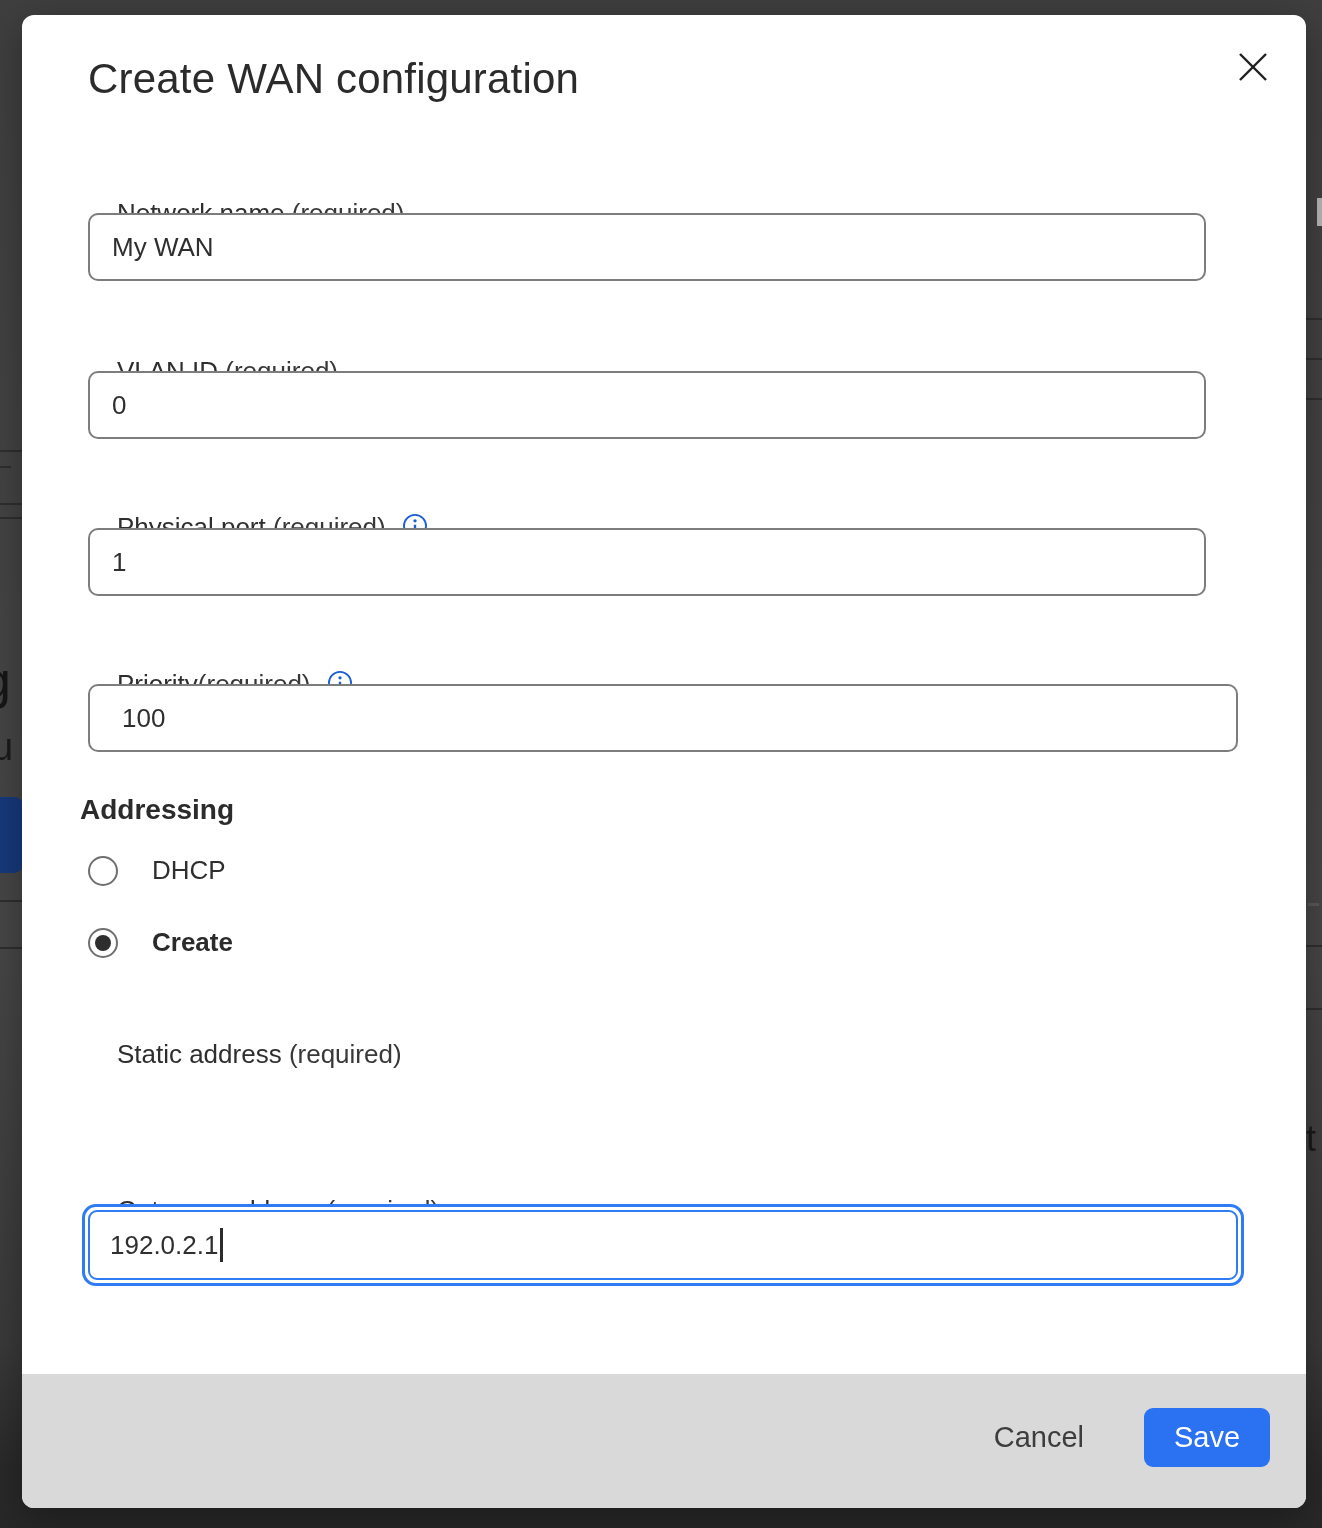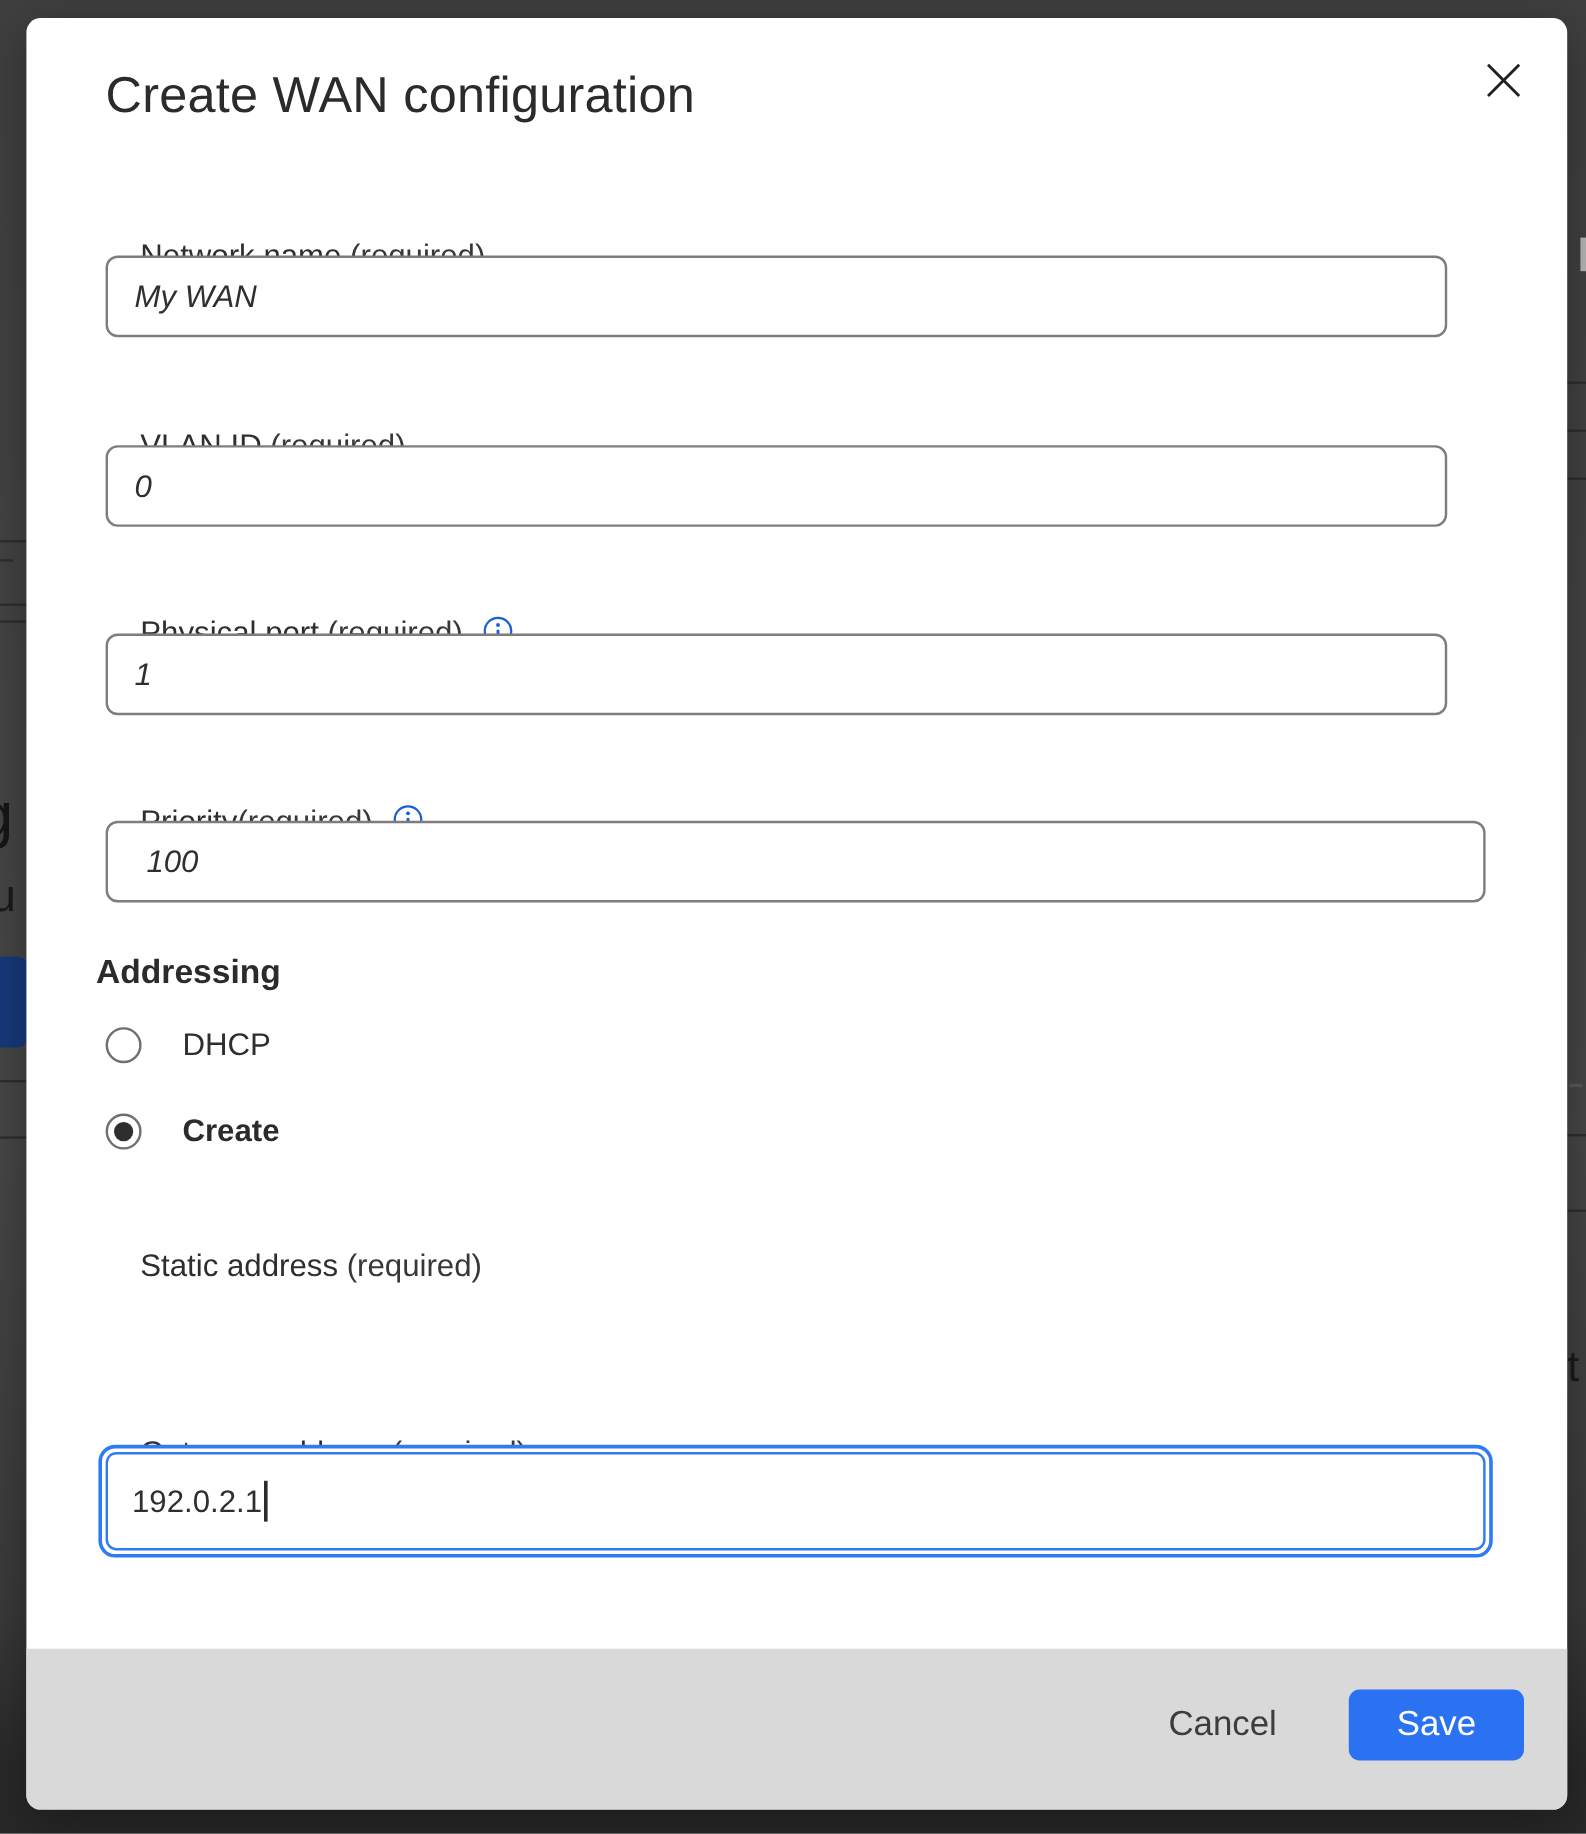--- a/index.html
+++ b/index.html
@@ -36,40 +36,40 @@
   }
   .field-label { position:absolute; left:66px; font-size:26px; color:#2e2e2e; white-space:pre; }
   .field-label .lbl { font-weight:400; }
   .field-label .req { font-weight:400; color:#383838; }
   .info-icon { margin-left:16px; vertical-align:-3px; }
   .text-input {
     position:absolute; left:66px; height:68px;
     border:2px solid #7d7d7d; border-radius:10px;
     font-family:"Liberation Sans", sans-serif;
     font-size:26px; color:#2f2f2f; padding:0 22px;
-    background:#fff; outline:none;font-style:italic;
+    background:#fff; outline:none;
   }
   .w-narrow { width:1118px; }
   .w-wide { width:1150px;padding-left:32px; }
 
   .section-heading {
     position:absolute; left:58px; font-size:28px; font-weight:700; color:#2b2b2b;
   }
   .radio-row { position:absolute; left:66px; display:flex; align-items:center; cursor:pointer; }
   .radio-circle {
     width:30px; height:30px; border:2px solid #6f6f6f; border-radius:50%;
     margin-right:34px; display:flex; align-items:center; justify-content:center;
     background:#fff; flex:0 0 auto;
   }
   .radio-dot { width:16px; height:16px; border-radius:50%; background:#2e2e2e; }
   .radio-label { font-size:26px; color:#2f2f2f; }
   .radio-label.selected { font-weight:700; color:#2b2b2b; }
 
   .focus-wrap {
-    position:absolute; left:60px; top:1189px; width:1162px; height:94px;
+    position:absolute; left:60px; top:1189px; width:1162px; height:82px;
     border:3px solid #2f7bf3; border-radius:14px; padding:3px;
     background:#fff;
   }
   .focus-input {
     width:100%; height:100%;
     border:2.5px solid #2f7bf3; border-radius:9px;
     font-size:26px; color:#2f2f2f; padding:0 20px;
     display:flex; align-items:center; background:#fff; cursor:text;
   }
   .caret {
@@ -83,21 +83,21 @@
     position:absolute; left:0; bottom:0; width:100%; height:134px;
     background:#d9d9d9; border-radius:0 0 12px 12px;
     display:flex; align-items:center; justify-content:flex-end;
     padding:0 36px 8px 0; gap:50px;
   }
   .cancel-btn {
     background:none; border:none; font-family:"Liberation Sans", sans-serif;
     font-size:29px; color:#3d3d3d; cursor:pointer; padding:6px 10px;
   }
   .save-btn {
-    width:146px; height:59px; border:none; border-radius:9px;
+    width:126px; height:59px; border:none; border-radius:9px;
     background:#2b72f2; color:#ffffff;
     font-family:"Liberation Sans", sans-serif; font-size:29px; cursor:pointer;
   }
 </style>
 </head>
 <body>
 
 <div class="backdrop">
   <span class="frag" style="left:-18px; top:650px; font-size:52px; color:#161616;">g</span>
   <span class="frag" style="left:-8px; top:726px; font-size:38px; color:#1b1b1b;">u</span>

